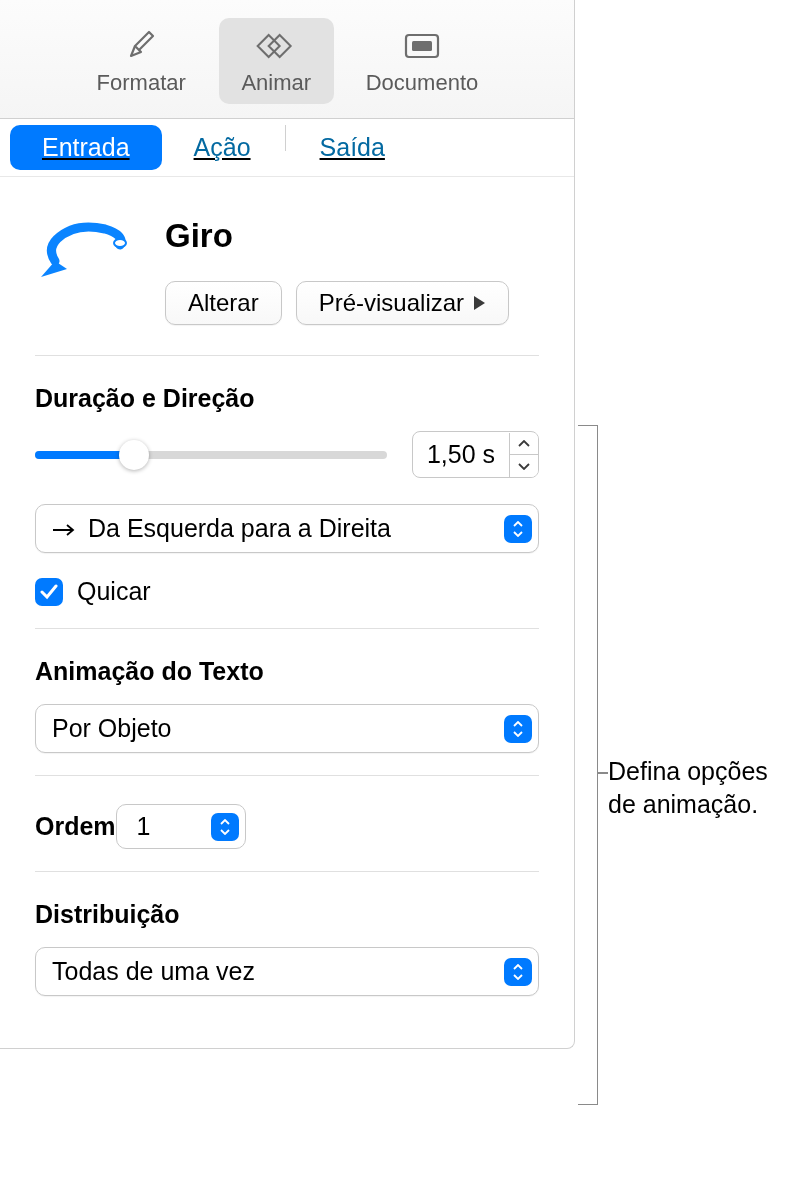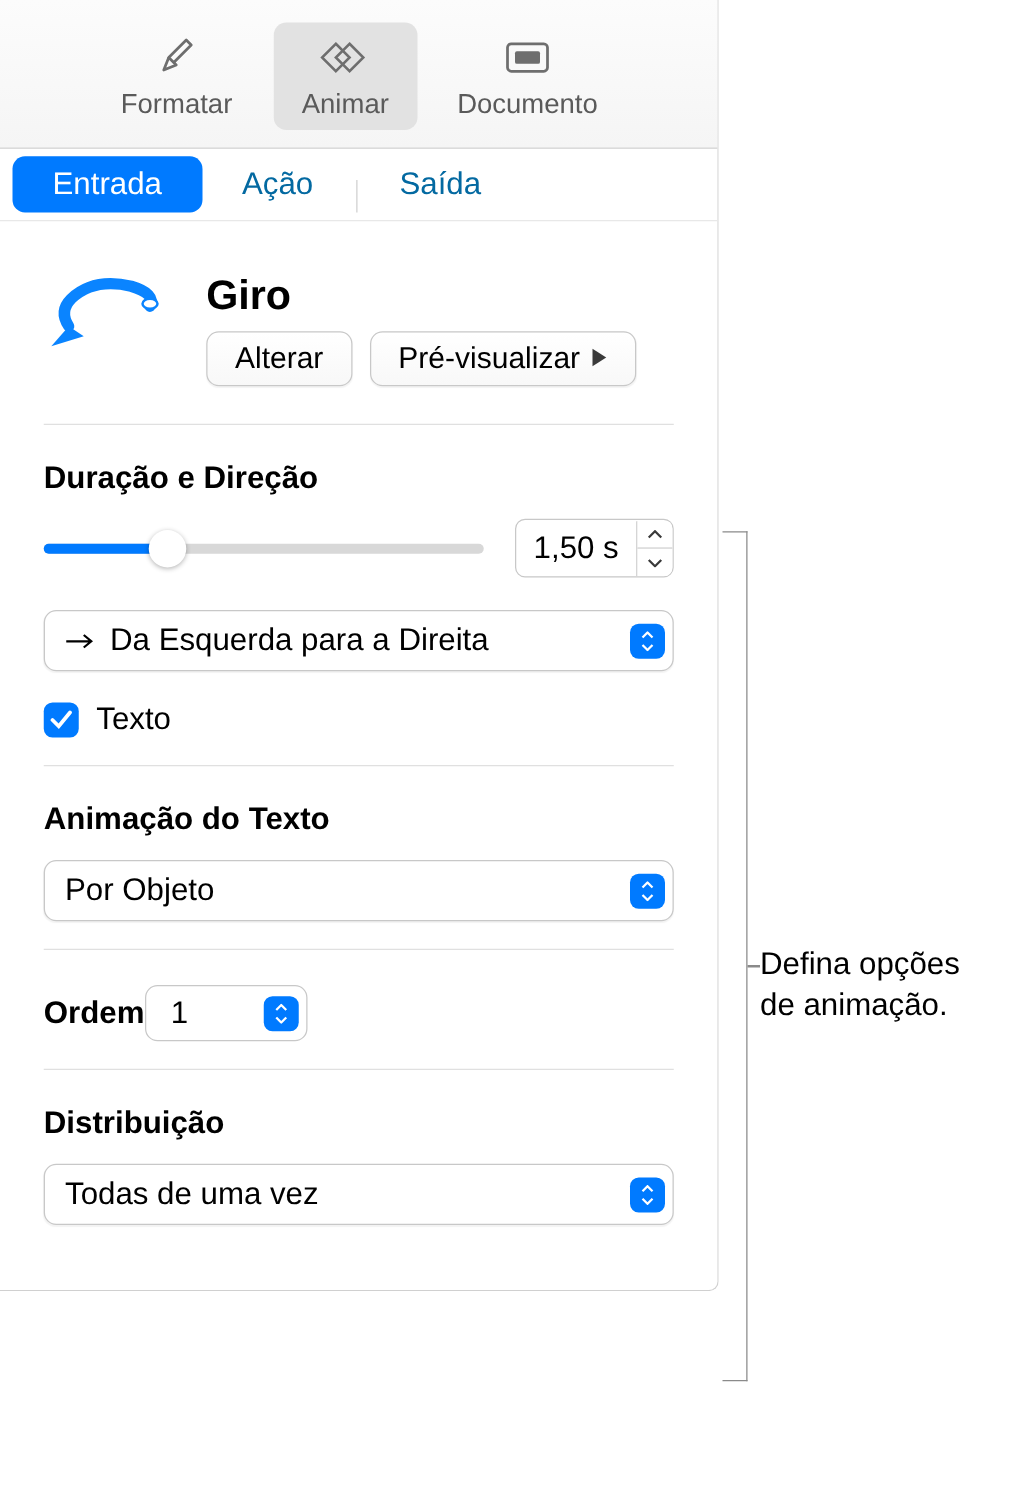--- a/index.html
+++ b/index.html
@@ -52,24 +52,25 @@
       display: flex;
       align-items: center;
       justify-content: center;
     }
     .toolbar-item .label {
       font-size: 22px;
       color: #5a5a5a;
     }
     .tab-bar {
       display: flex;
-      align-items: flex-end;
+      align-items: flex-start;
       padding: 6px 10px;
       gap: 0;
       border-bottom: 1px solid #e8e8e8;
+      text-decoration: underline;
     }
     .tab {
       padding: 8px 32px;
       font-size: 25px;
       color: #0369a1;
       cursor: pointer;
       border-radius: 10px;
       font-weight: 500;
     }
     .tab.active {
@@ -96,21 +97,21 @@
       width: 105px;
       height: 80px;
     }
     .effect-info {
       flex: 1;
     }
     .effect-title {
       font-size: 33px;
       font-weight: 700;
       color: #000;
-      margin-bottom: 10px;
+      margin-bottom: 26px;
     }
     .effect-buttons {
       display: flex;
       gap: 14px;
     }
     .btn {
       padding: 7px 22px;
       font-size: 24px;
       background: linear-gradient(180deg, #ffffff 0%, #f8f8f8 100%);
       border: 1px solid #c8c8c8;
@@ -400,21 +401,21 @@
               <path d="M2 2 L6 6 L10 2" stroke="#fff" stroke-width="1.8" fill="none"></path>
             </svg>
         </div>
       </div>
       <div class="checkbox-row">
         <div class="checkbox">
           <svg width="18" height="16" viewBox="0 0 18 16">
               <path d="M2 8 L7 13 L16 2" stroke="#fff" stroke-width="3" fill="none" stroke-linecap="round"></path>
             </svg>
         </div>
-        <div class="checkbox-label">Texto</div>
+        <div class="checkbox-label">Quicar</div>
       </div>
     </div>
 
     <div class="section">
       <div class="section-title">Animação do Texto</div>
       <div class="dropdown">
         <div class="dropdown-label">Por Objeto</div>
         <div class="dropdown-arrow">
           <svg width="12" height="7" viewBox="0 0 12 7">
               <path d="M2 5 L6 1 L10 5" stroke="#fff" stroke-width="1.8" fill="none"></path>

